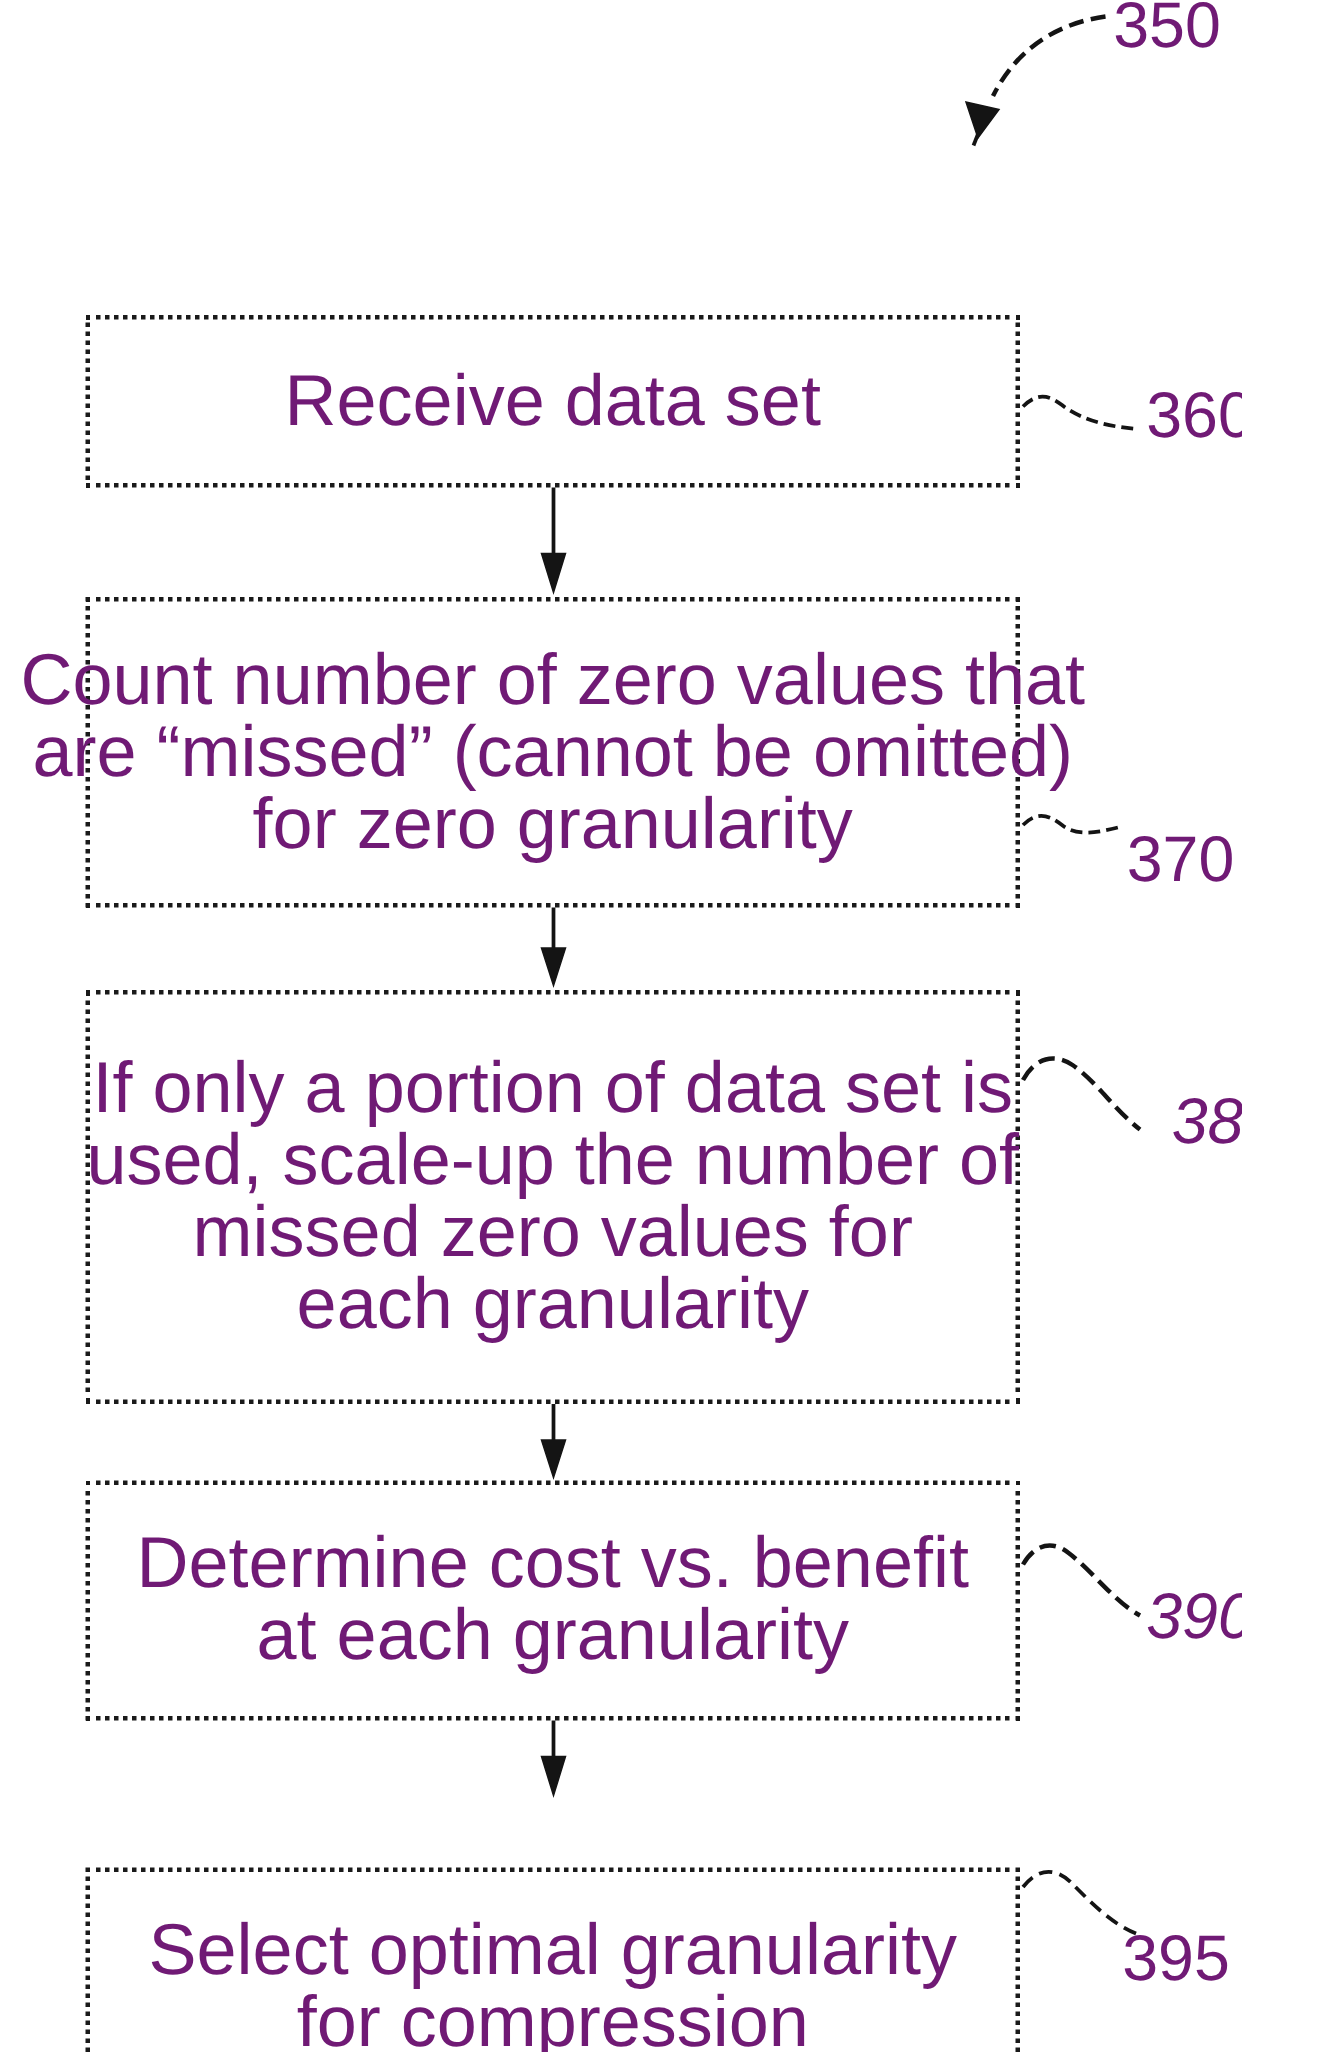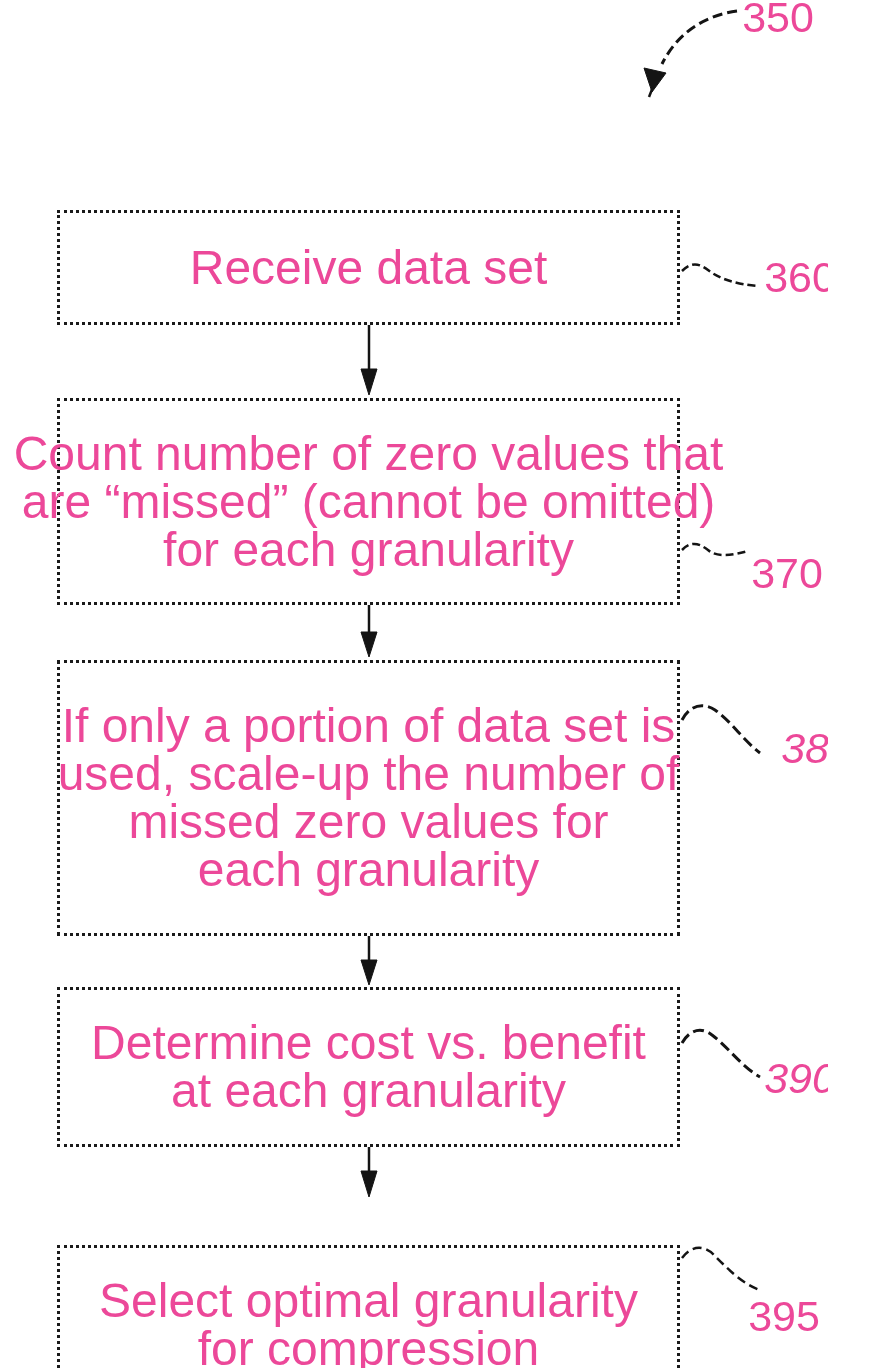--- a/index.html
+++ b/index.html
@@ -2,21 +2,21 @@
 <html><head>
 <meta charset="utf-8">
 <style>
   html, body { margin: 0; padding: 0; background: #ffffff; }
   .canvas {
     position: relative;
     width: 828px;
     height: 1368px;
     background: #ffffff;
     font-family: "Liberation Sans", "DejaVu Sans", sans-serif;
-    color: #ec4899;
+    color: #701a75;
     overflow: hidden;
   }
   .flow-box {
     position: absolute;
     left: 57px;
     width: 623px;
     border: 3px dotted #1a1a1a;
     background: #ffffff;
     box-sizing: border-box;
     display: flex;
@@ -55,21 +55,21 @@
   <div class="ref-label" style="left:718px; top:-6px;">350</div>
 
   <div class="flow-box" style="top:210px; height:115px;">
     <div class="box-line">Receive data set</div>
   </div>
   <div class="ref-label" style="left:740px; top:254px;">360</div>
 
   <div class="flow-box" style="top:398px; height:207px;">
     <div class="box-line">Count number of zero values that</div>
     <div class="box-line">are “missed” (cannot be omitted)</div>
-    <div class="box-line">for each granularity</div>
+    <div class="box-line">for zero granularity</div>
   </div>
   <div class="ref-label" style="left:727px; top:550px;">370</div>
 
   <div class="flow-box" style="top:660px; height:276px;">
     <div class="box-line">If only a portion of data set is</div>
     <div class="box-line">used, scale-up the number of</div>
     <div class="box-line">missed zero values for</div>
     <div class="box-line">each granularity</div>
   </div>
   <div class="ref-label" style="left:757px; top:725px;font-style:italic;">380</div>
@@ -77,21 +77,21 @@
   <div class="flow-box" style="top:987px; height:160px;text-align:right;">
     <div class="box-line">Determine cost vs. benefit</div>
     <div class="box-line">at each granularity</div>
   </div>
   <div class="ref-label" style="left:740px; top:1055px;font-style:italic;">390</div>
 
   <div class="flow-box" style="top:1245px; height:159px;text-align:right;">
     <div class="box-line">Select optimal granularity</div>
     <div class="box-line">for compression</div>
   </div>
-  <div class="ref-label" style="left:724px; top:1283px;margin-top:10px;">395</div>
+  <div class="ref-label" style="left:724px; top:1283px;">395</div>
 
   <svg class="overlay" viewBox="0 0 896 1368" xmlns="http://www.w3.org/2000/svg">
 
     <g>
       <path d="M 737,11 C 708,15 679,30 662,64" stroke-width="3" stroke-dasharray="10 5"></path>
       <path d="M 658,74 L 649,97" stroke-width="2.5"></path>
       <polygon points="652,92 644,68 666,73"></polygon>
     </g>
 
     <g>

